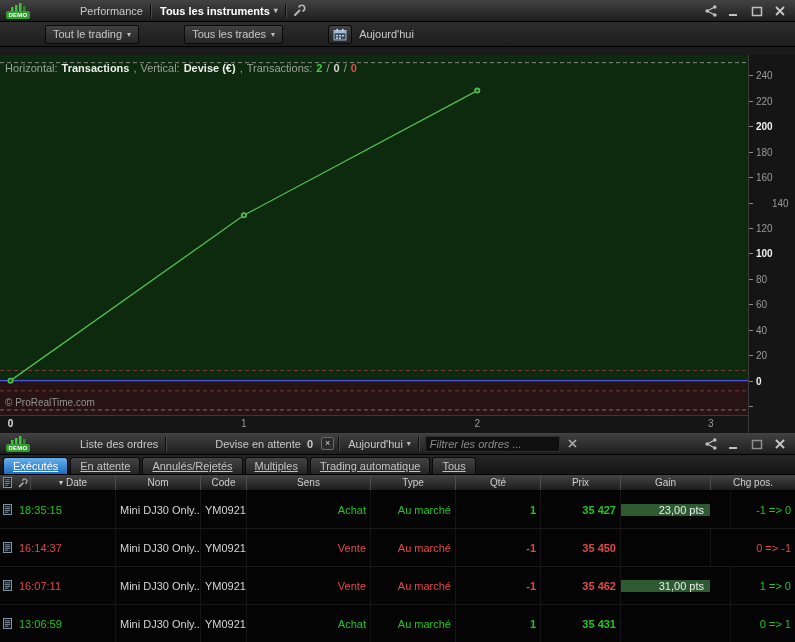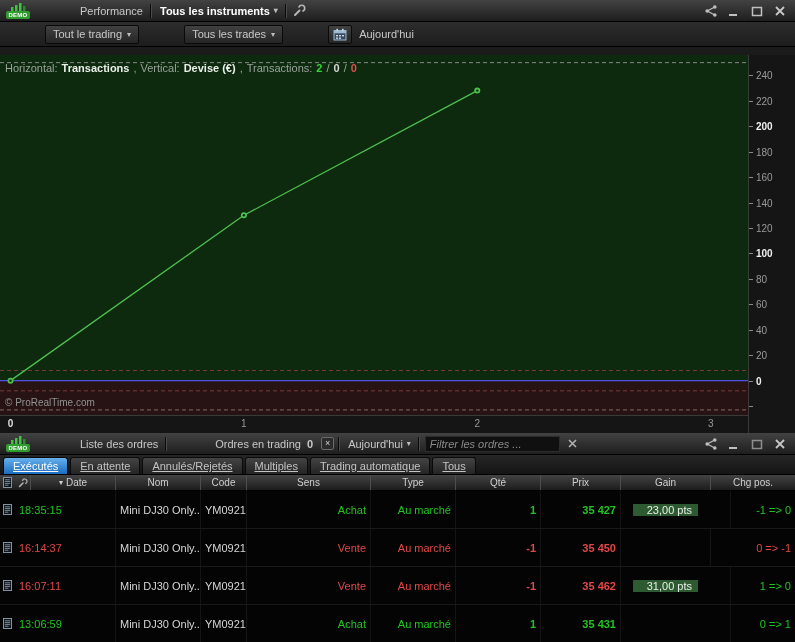--- a/index.html
+++ b/index.html
@@ -66,21 +66,21 @@
   .trow:last-child{border-bottom:none;}
   .cell{display:flex;align-items:center;height:100%;padding:0 4px;border-left:1px solid #141414;overflow:hidden;white-space:nowrap;color:#d6d6d6;}
   .cell.noborder{border-left:none;}
   .c-date{grid-column:2 / span 2;}
   .r{justify-content:flex-end;}
   .dir-buy .dirc{color:#21c421;}
   .dir-sell .dirc{color:#e24848;}
   .txt-green{color:#21c421;margin-left:20px;}
   .txt-red{color:#e24848;}
   .c-gain{padding:0;}
-  .gain-badge{flex:1;margin:2px 12px;background:#2d5a31;display:flex;align-items:center;justify-content:flex-end;padding-right:6px;color:#e8efe8;}
+  .gain-badge{flex:1;margin:2px 0;background:#2d5a31;display:flex;align-items:center;justify-content:flex-end;padding-right:6px;color:#e8efe8;}
 </style>
 </head>
 <body>
 
 <div class="window" id="perf-window">
 
   <div class="titlebar">
     <span class="logo">
       <svg width="16" height="8" viewBox="0 0 16 8">
           <rect x="1" y="4" width="2.5" height="4" fill="#3ec43e"></rect>
@@ -211,21 +211,21 @@
         <span class="ylab" style="top: 274.77px;">40</span>
         <span class="ytick" style="top: 249.329px;"></span>
         <span class="ylab" style="top: 249.329px;">60</span>
         <span class="ytick" style="top: 223.887px;"></span>
         <span class="ylab" style="top: 223.887px;">80</span>
         <span class="ytick" style="top: 198.445px;"></span>
         <span class="ylab big" style="top: 198.445px;">100</span>
         <span class="ytick" style="top: 173.004px;"></span>
         <span class="ylab" style="top: 173.004px;">120</span>
         <span class="ytick" style="top: 147.562px;"></span>
-        <span class="ylab" style="top: 147.562px;">140</span>
+        <span class="ylab" style="top: 147.562px; margin-left: 16px;">140</span>
         <span class="ytick" style="top: 122.12px;"></span>
         <span class="ylab" style="top: 122.12px;">160</span>
         <span class="ytick" style="top: 96.6784px;"></span>
         <span class="ylab" style="top: 96.6784px;">180</span>
         <span class="ytick" style="top: 71.2367px;"></span>
         <span class="ylab big" style="top: 71.2367px;">200</span>
         <span class="ytick" style="top: 45.7951px;"></span>
         <span class="ylab" style="top: 45.7951px;">220</span>
         <span class="ytick" style="top: 20.3534px;"></span>
         <span class="ylab" style="top: 20.3534px;">240</span>
@@ -241,21 +241,21 @@
           <rect x="1" y="4" width="2.5" height="4" fill="#3ec43e"></rect>
           <rect x="5" y="2" width="2.5" height="6" fill="#3ec43e"></rect>
           <rect x="9" y="0" width="2.5" height="8" fill="#3ec43e"></rect>
           <rect x="13" y="3" width="2.5" height="5" fill="#2a8a2a"></rect>
         </svg>
       <span class="logo-text">DEMO</span>
     </span>
     <span class="tb-label">Liste des ordres</span>
     <span class="tb-sep"></span>
     <span class="tb-label">
-      <span>Ordres en trading</span>&nbsp;
+      <span>Devise en attente</span>&nbsp;
       <span class="bold">0</span>
     </span>
     <span class="xbox">×</span>
     <span class="tb-sep"></span>
     <span class="tb-dropdown plain">
       <span>Aujourd'hui</span>
       <span class="caret">▾</span>
     </span>
     <span class="tb-sep"></span>
     <input class="filter-input" placeholder="Filtrer les ordres ..." style="">

